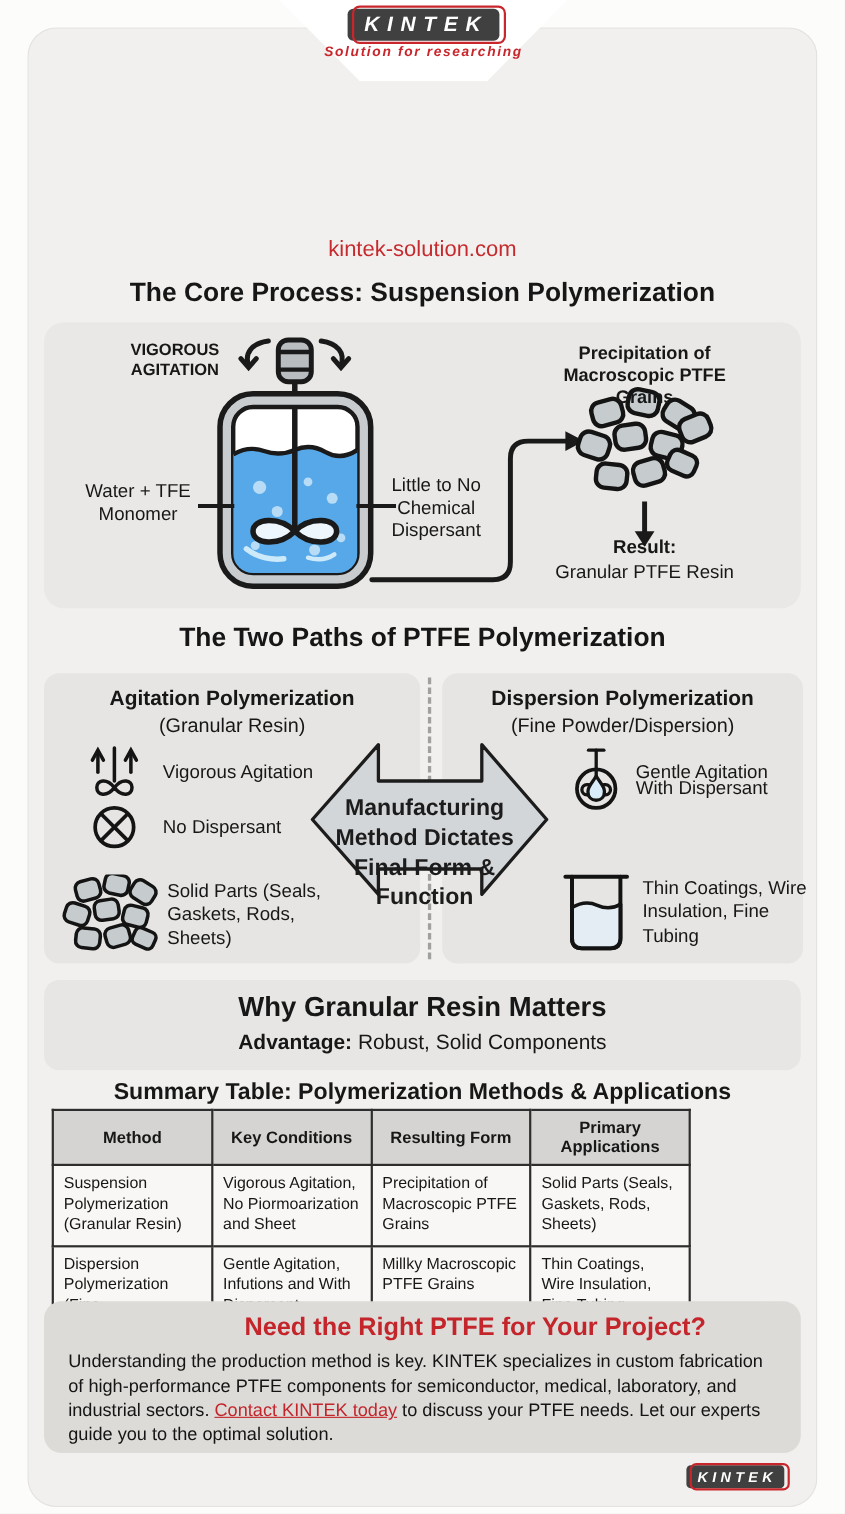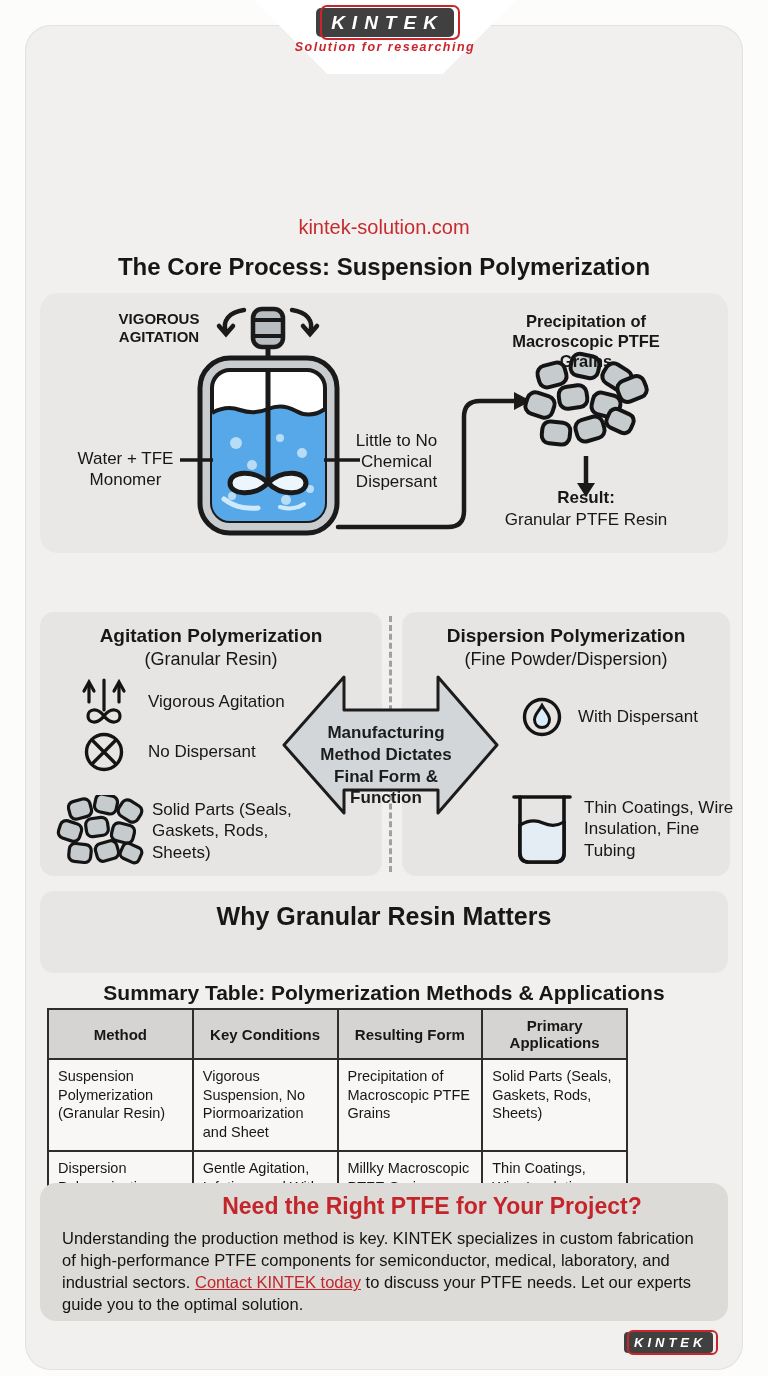--- a/index.html
+++ b/index.html
@@ -33,21 +33,21 @@
   .pc-right{left:402px;width:328px;}
   .pc-title{margin-top:12px;text-align:center;font-size:19px;font-weight:800;line-height:1.3;}
   .pc-sub{text-align:center;font-size:18px;font-weight:400;line-height:1.2;}
   .pitem{position:absolute;display:flex;align-items:center;}
   .icon-box{display:flex;justify-content:center;align-items:center;}
   .pitem .txt{font-size:17px;line-height:1.25;}
   .dash-divider{position:absolute;left:389px;top:616px;height:256px;width:0;
                 border-left:3px dashed #a0a09e;}
   .arrow-svg{position:absolute;left:280px;top:670px;width:224px;height:150px;}
   .arrow-text{position:absolute;left:300px;top:722px;width:172px;text-align:center;
-              font-size:17px;font-weight:800;line-height:1.28;color:#1c1c1c;}
+              font-size:21px;font-weight:800;line-height:1.28;color:#1c1c1c;}
   .panel-why{left:40px;top:891px;width:688px;height:82px;background:#e7e6e4;border-radius:14px;}
   .why-h{position:absolute;top:11px;width:100%;text-align:center;font-size:25px;font-weight:800;}
   .why-adv{position:absolute;top:47px;width:100%;text-align:center;font-size:19px;}
   .table-h{left:0;top:981px;width:768px;text-align:center;font-size:21px;font-weight:800;}
   table.sum{position:absolute;left:47px;top:1008px;width:581px;border-collapse:collapse;
             table-layout:fixed;background:#f8f7f5;}
   table.sum th,table.sum td{border:2px solid #2d2d2d;}
   table.sum th{background:#d5d4d2;font-size:15px;font-weight:800;padding:7px 4px;text-align:center;}
   table.sum td{font-size:14.5px;padding:7px 9px 9px 9px;vertical-align:top;line-height:1.28;text-align:left;margin-top:13px;}
   .panel-cta{left:40px;top:1183px;width:688px;height:138px;background:#dcdbd8;border-radius:16px;}
@@ -140,27 +140,28 @@
         <rect x="-14" y="-11" width="28" height="22" rx="8" transform="translate(550,136) rotate(-16)"></rect>
         <rect x="-13" y="-10" width="26" height="20" rx="7" transform="translate(580,128) rotate(24)"></rect>
       </g>
 
       <g>
         <line x1="546" y1="163" x2="546" y2="194" stroke="#1a1a1a" stroke-width="4.5"></line>
         <path d="M537,190 L546,204 L555,190 Z" fill="#1a1a1a"></path>
       </g>
     </svg>
     <div class="lbl lbl-strong" style="left:56px;top:17px;width:126px;">VIGOROUS AGITATION</div>
-    <div class="lbl" style="left:18px;top:156px;width:135px;">Water + TFE Monomer</div>
+    <div class="lbl" style="left:18px;top:144px;width:135px;">Water + TFE Monomer</div>
     <div class="lbl" style="left:305px;top:138px;width:103px;">Little to No Chemical Dispersant</div>
     <div class="lbl lbl-semib" style="left:446px;top:18px;width:200px;">Precipitation of Macroscopic PTFE Grains</div>
     <div class="lbl" style="left:466px;top:195px;width:160px;font-weight:800;">Result:</div>
     <div class="lbl" style="left:456px;top:217px;width:180px;">Granular PTFE Resin</div>
   </div>
 
+  <div class="abs h2" style="top:566px;">The Two Paths of PTFE Polymerization</div>
 
   <div class="path-card pc-left">
     <div class="pc-title">Agitation Polymerization</div>
     <div class="pc-sub">(Granular Resin)</div>
   </div>
 
   <div class="path-card pc-right">
     <div class="pc-title">Dispersion Polymerization</div>
     <div class="pc-sub">(Fine Powder/Dispersion)</div>
   </div>
@@ -198,20 +199,30 @@
         <rect x="-11" y="-9" width="22" height="18" rx="6" transform="translate(41,32) rotate(-8)"></rect>
         <rect x="-11" y="-9" width="22" height="18" rx="6" transform="translate(67,38) rotate(14)"></rect>
         <rect x="-11" y="-9" width="22" height="18" rx="6" transform="translate(24,58) rotate(6)"></rect>
         <rect x="-11" y="-9" width="22" height="18" rx="6" transform="translate(51,56) rotate(-16)"></rect>
         <rect x="-10" y="-8" width="20" height="16" rx="5" transform="translate(75,58) rotate(24)"></rect>
       </svg>
     </div>
     <div class="txt" style="max-width:172px;">Solid Parts (Seals, Gaskets, Rods, Sheets)</div>
   </div>
 
+  <div class="pitem" style="left:506px;top:676px;height:52px;">
+    <div class="icon-box" style="width:72px;">
+      <svg width="48" height="52" viewBox="0 0 48 52" fill="none" stroke="#141414" stroke-width="3" stroke-linecap="round">
+        <line x1="17" y1="6" x2="31" y2="6"></line>
+        <line x1="24" y1="6" x2="24" y2="37"></line>
+        <path d="M24,42 C19,35 11,36.5 11,42 C11,47.5 19,49 24,42 C29,35 37,36.5 37,42 C37,47.5 29,49 24,42 Z" stroke-linejoin="round"></path>
+      </svg>
+    </div>
+    <div class="txt">Gentle Agitation</div>
+  </div>
   <div class="pitem" style="left:506px;top:691px;height:52px;">
     <div class="icon-box" style="width:72px;">
       <svg width="48" height="48" viewBox="0 0 48 48" fill="none" stroke="#141414" stroke-width="3.4">
         <circle cx="24" cy="24" r="17.5"></circle>
         <path d="M24,12.5 C27,18 31.5,21.5 31.5,26.5 C31.5,31.5 28.2,34.5 24,34.5 C19.8,34.5 16.5,31.5 16.5,26.5 C16.5,21.5 21,18 24,12.5 Z" fill="#d9ecf9" stroke-width="3"></path>
       </svg>
     </div>
     <div class="txt">With Dispersant</div>
   </div>
   <div class="pitem" style="left:500px;top:786px;height:86px;">
@@ -233,37 +244,40 @@
     <polygon points="4,75 64,7 64,40 158,40 158,7 217,75 158,143 158,120 64,120 64,143" fill="#d3d6d8" stroke="#1c1c1c" stroke-width="3" stroke-linejoin="round"></polygon>
   </svg>
   <div class="arrow-text">
     <div>Manufacturing</div>
     <div>Method Dictates</div>
     <div>Final Form &amp; Function</div>
   </div>
 
   <div class="abs panel-why">
     <div class="why-h">Why Granular Resin Matters</div>
+    <div class="why-adv">
+      <b>Advantage:</b><span> Robust, Solid Components</span>
+    </div>
   </div>
 
   <div class="abs table-h">Summary Table: Polymerization Methods &amp; Applications</div>
 
   <table class="sum">
     <thead>
       <tr>
         <th>Method</th>
         <th>Key Conditions</th>
         <th>Resulting Form</th>
         <th>Primary Applications</th>
       </tr>
     </thead>
     <tbody>
       <tr>
         <td>Suspension Polymerization (Granular Resin)</td>
-        <td>Vigorous Suspension, No Piormoarization and Sheet</td>
+        <td>Vigorous Agitation, No Piormoarization and Sheet</td>
         <td>Precipitation of Macroscopic PTFE Grains</td>
         <td>Solid Parts (Seals, Gaskets, Rods, Sheets)</td>
       </tr>
       <tr>
         <td>Dispersion Polymerization (Fine Powder/Dispersion)</td>
         <td>Gentle Agitation, Infutions and With Dispersant</td>
         <td>Millky Macroscopic PTFE Grains</td>
         <td>Thin Coatings, Wire Insulation, Fine Tubing</td>
       </tr>
     </tbody>

